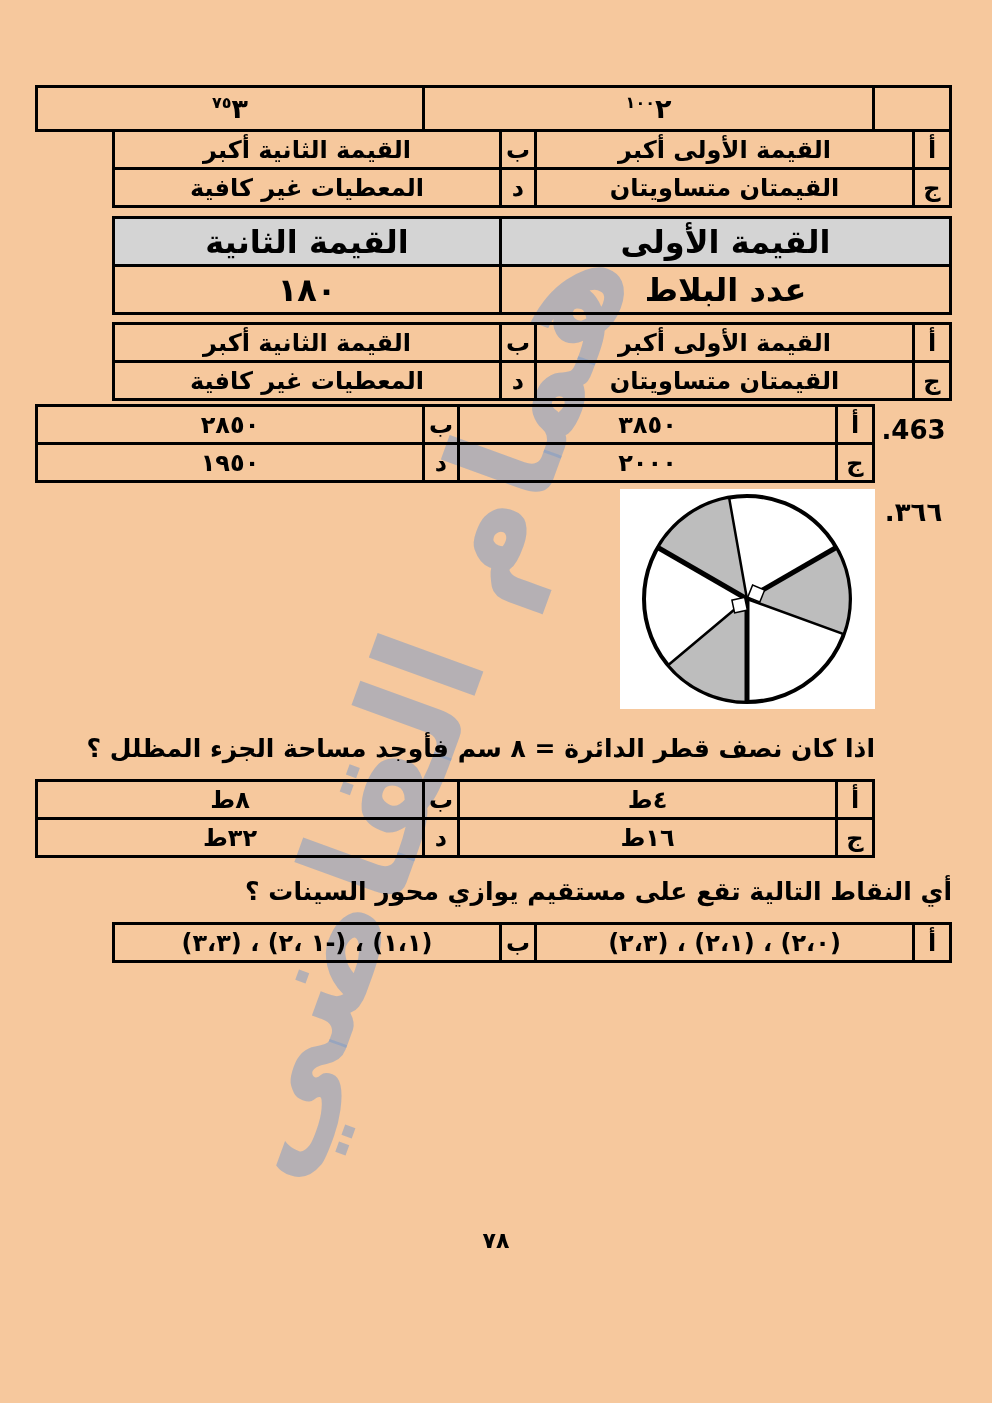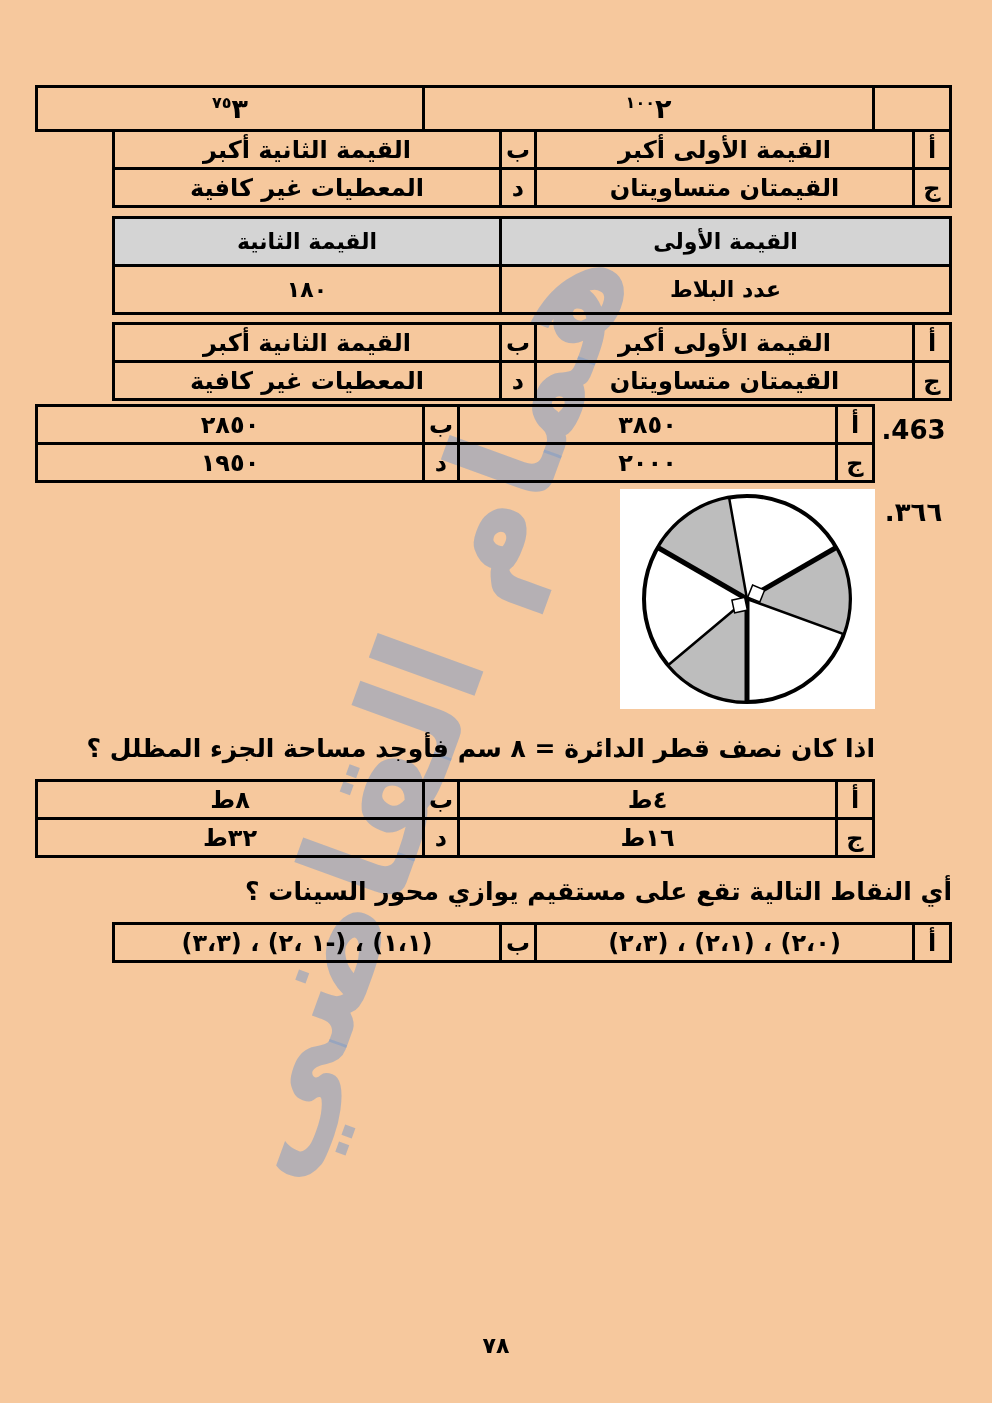--- a/index.html
+++ b/index.html
@@ -53,21 +53,21 @@
   .pow .base { font-size: 27px; }
 
   .tbl-opts { width: 837px; margin-top: -3px; }
   .tbl-opts td { height: 38px; font-size: 24px; }
   .td-lt  { width: 37px; font-size: 26px; }
   .td-lt2 { width: 35px; font-size: 26px; }
   .td-op1 { width: 378px; }
   .td-op2 { width: 387px; }
 
   .tbl-cmp { width: 837px; margin-bottom: 10px; }
-  .tbl-cmp td { height: 48px; font-size: 22px; }
+  .tbl-cmp td { height: 48px; font-size: 32px; }
   .hdr { background: #d4d4d4; }
 
   .question { display: flex; margin-bottom: 6px; }
   .q-num {
     flex: 0 0 77px;
     width: 77px;
     font-size: 26px;
     text-align: center;
     padding-top: 8px;
   }
@@ -80,21 +80,21 @@
   }
   .gap8 { height: 8px; }
   .fig-box {
     width: 255px;
     height: 220px;
     background: #ffffff;
     margin-bottom: 16px;
   }
   .footer {
     position: absolute;
-    top: 1333px;
+    top: 1228px;
     left: 0;
     width: 100%;
     text-align: center;
     font-size: 22px;
     z-index: 1;
   }
 </style>
 </head>
 <body>
 

